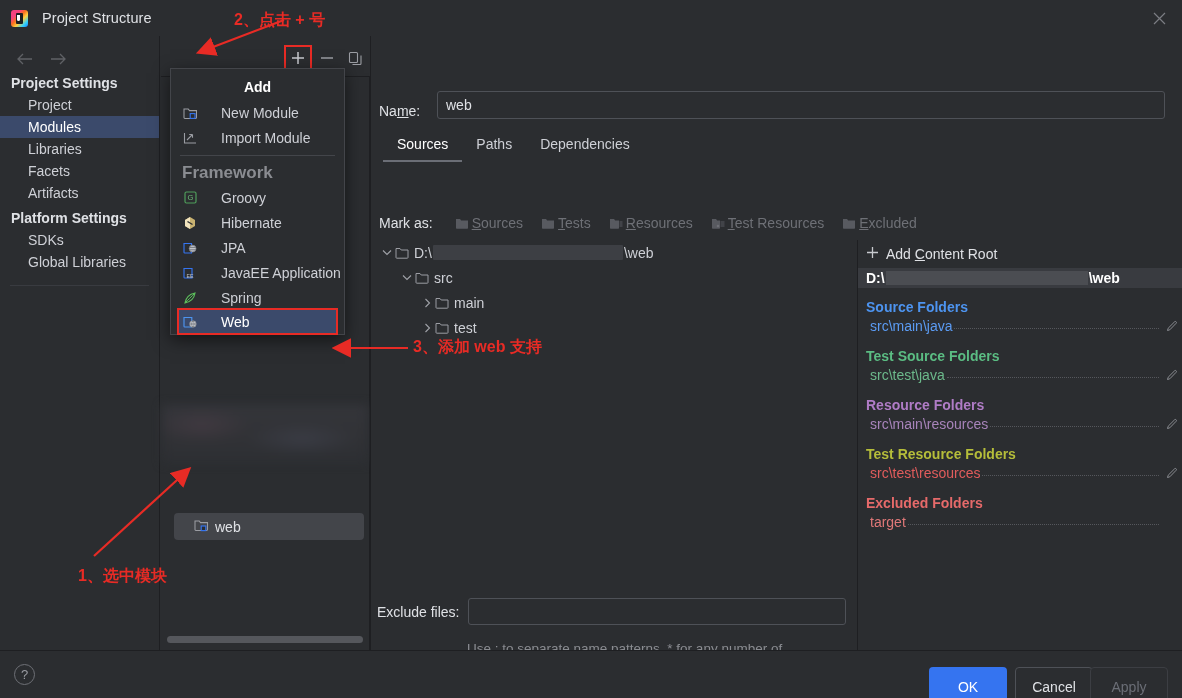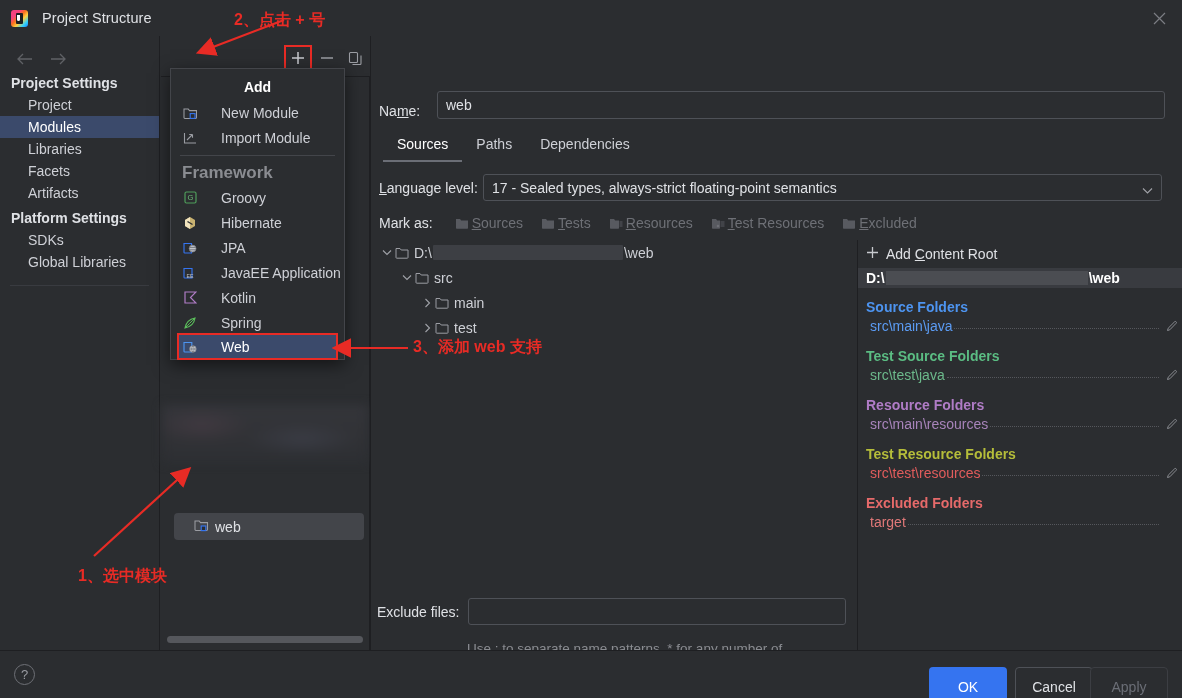--- a/index.html
+++ b/index.html
@@ -393,28 +393,20 @@
       <div class="menu-item">
         <span class="mi-icon">
           <svg width="14" height="14" viewBox="0 0 14 14">
             <path d="M1 2.5 h8 v9.5 H1.8 A.8 .8 0 0 1 1 11.2 Z" stroke="#3574f0" stroke-width="1.15" fill="none"></path>
             <text x="7" y="12.2" font-size="5.2" fill="#c2c4c9" text-anchor="middle" font-family="Liberation Sans, sans-serif">EE</text>
           </svg>
         </span>
         <span>JavaEE Application</span>
       </div>
 
-      <div class="menu-item">
-        <span class="mi-icon">
-          <svg width="13" height="13" viewBox="0 0 13 13">
-            <path d="M1 1 h11 L6.5 6.5 L12 12 H1 Z" stroke="#b07cc6" stroke-width="1.2" fill="none"></path>
-          </svg>
-        </span>
-        <span>Kotlin</span>
-      </div>
 
       <div class="menu-item">
         <span class="mi-icon">
           <svg width="14" height="14" viewBox="0 0 14 14">
             <path d="M12 2 C11 8 7 11 2 12 C3 6 7 3 12 2 Z" fill="none" stroke="#5bbd5b" stroke-width="1.2"></path>
             <path d="M2 12 C5 9 8 6 12 2" stroke="#5bbd5b" stroke-width="1"></path>
           </svg>
         </span>
         <span>Spring</span>
       </div>
@@ -439,33 +431,20 @@
         </div>
         <input id="name-input" value="web" style="">
       </div>
 
       <div id="tabs">
         <div class="tab active">Sources</div>
         <div class="tab">Paths</div>
         <div class="tab">Dependencies</div>
       </div>
 
-      <div id="lang-row">
-        <div id="lang-label">
-          <u>L</u><span>anguage level:</span>
-        </div>
-        <div id="lang-select">
-          <span>17 - Sealed types, always-strict floating-point semantics</span>
-          <span class="chev">
-            <svg width="11" height="8" viewBox="0 0 11 8">
-                <path d="M1 1.5 L5.5 6 L10 1.5" stroke="#a0a2a8" stroke-width="1.1" fill="none"></path>
-              </svg>
-          </span>
-        </div>
-      </div>
 
       <div id="markas-row">
         <div id="markas-label">Mark as:</div>
 
         <div class="mark-btn">
           <svg width="14" height="13" viewBox="0 0 14 13">
               <path d="M1 2 h4 l1.2 1.5 H13 v7.5 a.7 .7 0 0 1 -.7 .7 H1.7 A.7 .7 0 0 1 1 11 Z" fill="#585a60"></path>
             </svg>
           <span><u>S</u><span>ources</span></span>
         </div>

